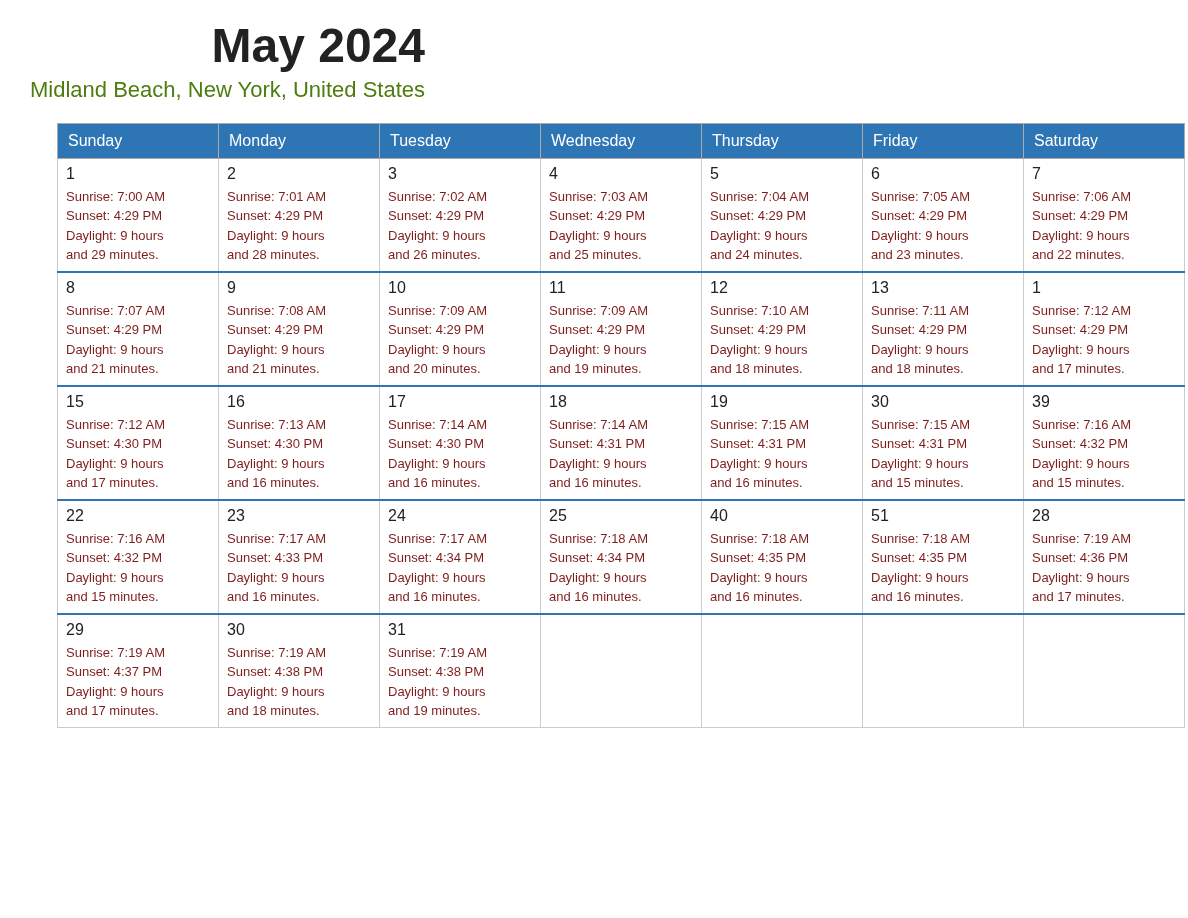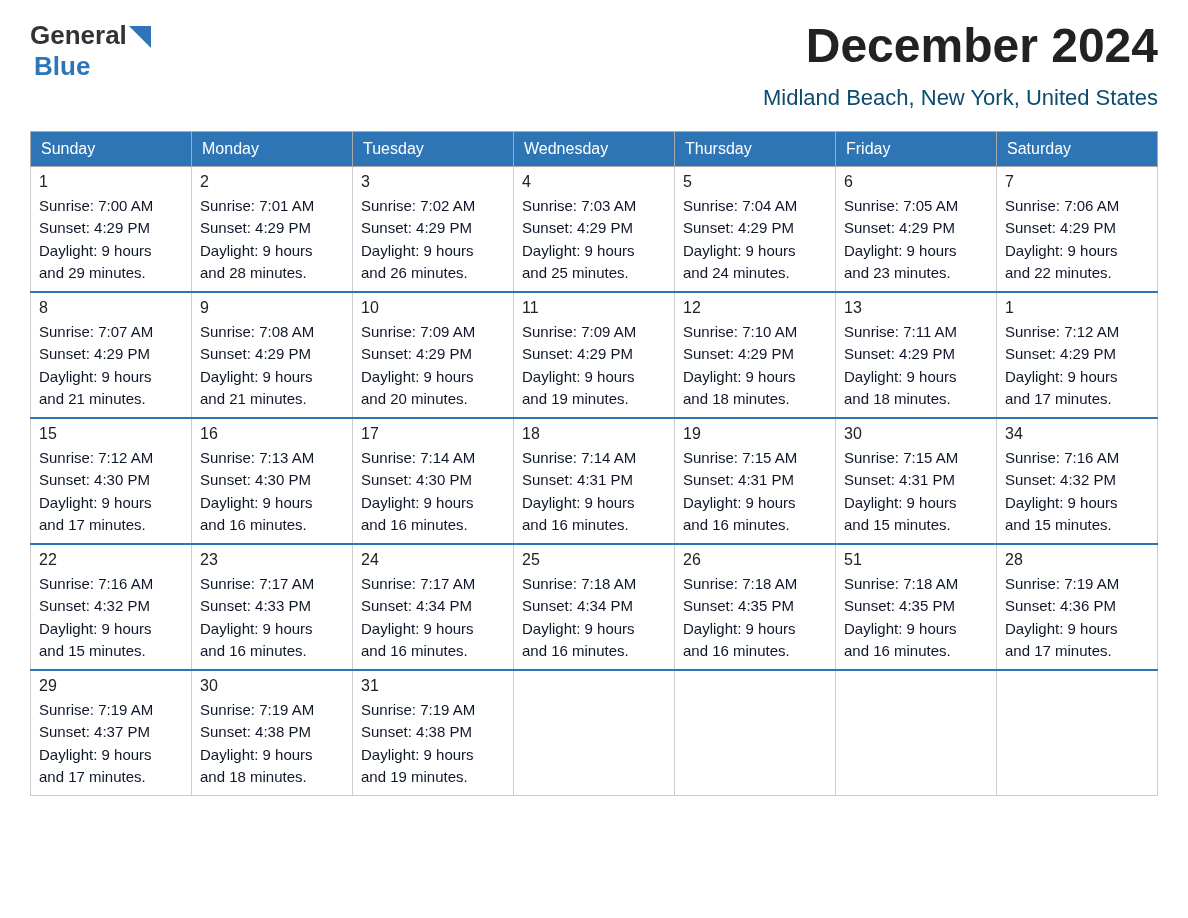--- a/index.html
+++ b/index.html
@@ -20,27 +20,28 @@
       text-align: right;
     }
     .month-title {
       font-size: 48px;
       font-weight: bold;
       color: #222;
       line-height: 1.1;
     }
     .location-title {
       font-size: 22px;
-      color: #0c4a6e;
-      margin-top: 12px;
+      color: #4d7c0f;
+      margin-top: 4px;
     }
     .calendar-table {
       width: 100%;
       border-collapse: collapse;
       border: 1px solid #aaa;
+      margin-left: 27px;
     }
     .calendar-table th {
       background-color: #2e75b6;
       color: #fff;
       font-size: 16px;
       font-weight: normal;
       padding: 8px 10px;
       text-align: left;
       border: 1px solid #aaa;
     }
@@ -53,23 +54,23 @@
       width: 14.28%;
       height: 110px;
     }
     .day-number {
       font-size: 16px;
       font-weight: normal;
       display: block;
       margin-bottom: 4px;
     }
     .day-info {
-      font-size: 15px;
+      font-size: 13px;
       line-height: 1.5;
-      color: #0f172a;
+      color: #7f1d1d;
     }
     .empty-cell {
       background: #fff;
     }
     .row-border-top td {
       border-top: 2px solid #2e75b6;
     }
     .logo-wrapper {
       display: flex;
       flex-direction: column;
@@ -82,34 +83,22 @@
     .logo-line2 {
       display: flex;
       align-items: center;
       margin-left: 2px;
     }
   </style>
 </head>
 <body>
 
 <div class="header">
-  <div class="logo-wrapper">
-    <div class="logo-line1">
-      <span style="font-size:26px; font-weight:bold; color:#333;">General</span>
-
-      <svg width="22" height="22" viewBox="0 0 22 22" style="margin-left:2px; margin-top:2px;">
-        <polygon points="0,0 22,0 22,22" fill="#2e75b6"></polygon>
-      </svg>
-    </div>
-    <div class="logo-line2">
-      <span style="font-size:26px; font-weight:bold; color:#2e75b6; margin-left:2px;">Blue</span>
-    </div>
-  </div>
   <div class="title-section">
-    <div class="month-title">December 2024</div>
+    <div class="month-title">May 2024</div>
     <div class="location-title">Midland Beach, New York, United States</div>
   </div>
 </div>
 
 <table class="calendar-table">
   <thead>
     <tr>
 
     <th>Sunday</th>
         <th>Monday</th>
@@ -301,21 +290,21 @@
         <td>
         <span class="day-number">30</span>
         <div class="day-info">
           Sunrise: 7:15 AM<br>
           Sunset: 4:31 PM<br>
           Daylight: 9 hours<br>
           and 15 minutes.
         </div>
       </td>
         <td>
-        <span class="day-number">34</span>
+        <span class="day-number">39</span>
         <div class="day-info">
           Sunrise: 7:16 AM<br>
           Sunset: 4:32 PM<br>
           Daylight: 9 hours<br>
           and 15 minutes.
         </div>
       </td>
       </tr>
       <tr class="row-border-top">
         <td>
@@ -348,21 +337,21 @@
         <td>
         <span class="day-number">25</span>
         <div class="day-info">
           Sunrise: 7:18 AM<br>
           Sunset: 4:34 PM<br>
           Daylight: 9 hours<br>
           and 16 minutes.
         </div>
       </td>
         <td>
-        <span class="day-number">26</span>
+        <span class="day-number">40</span>
         <div class="day-info">
           Sunrise: 7:18 AM<br>
           Sunset: 4:35 PM<br>
           Daylight: 9 hours<br>
           and 16 minutes.
         </div>
       </td>
         <td>
         <span class="day-number">51</span>
         <div class="day-info">

